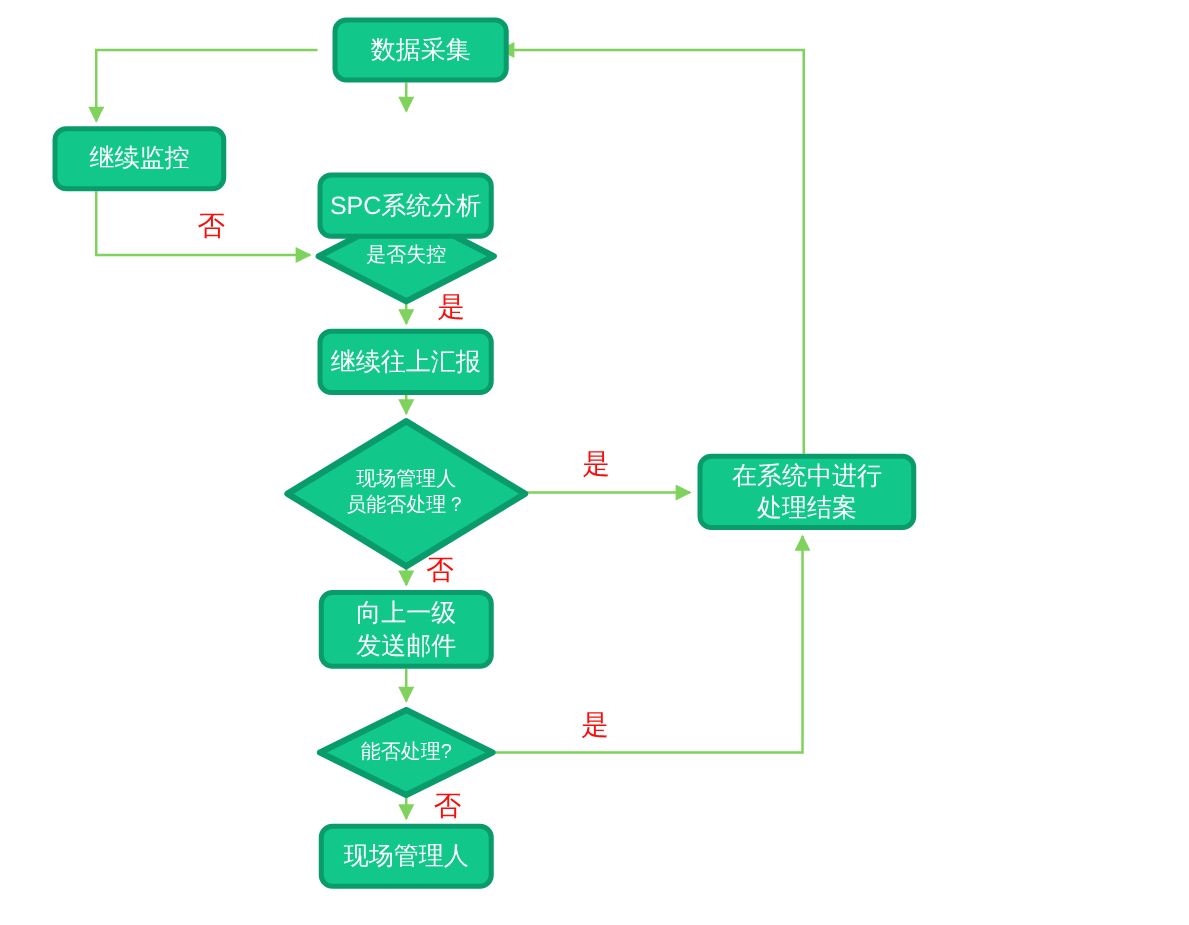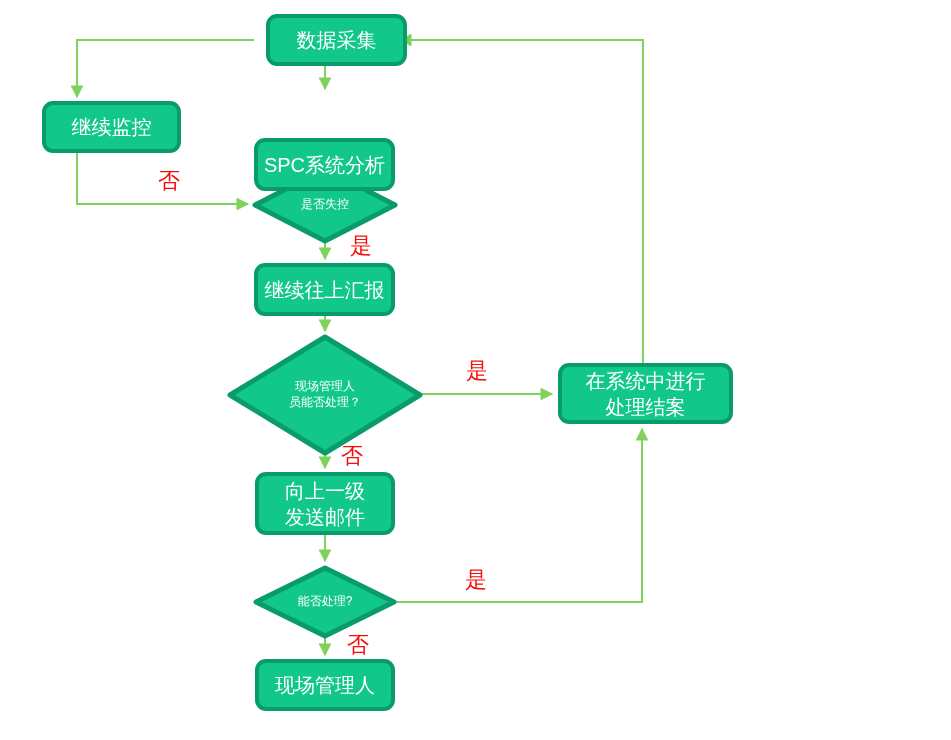--- a/index.html
+++ b/index.html
@@ -27,21 +27,21 @@
     line-height: 1.3;
     white-space: pre-line;
   }
   .diamond-label {
     position: absolute;
     color: #ffffff;
     display: flex;
     align-items: center;
     justify-content: center;
     text-align: center;
-    font-size: 12px;
+    font-size: 16px;
     line-height: 1.3;
     white-space: pre-line;
     pointer-events: none;
   }
   .edge-label {
     position: absolute;
     color: #f70d0a;
     font-size: 22px;
     font-weight: 400;
     transform: translate(-50%, -50%);

